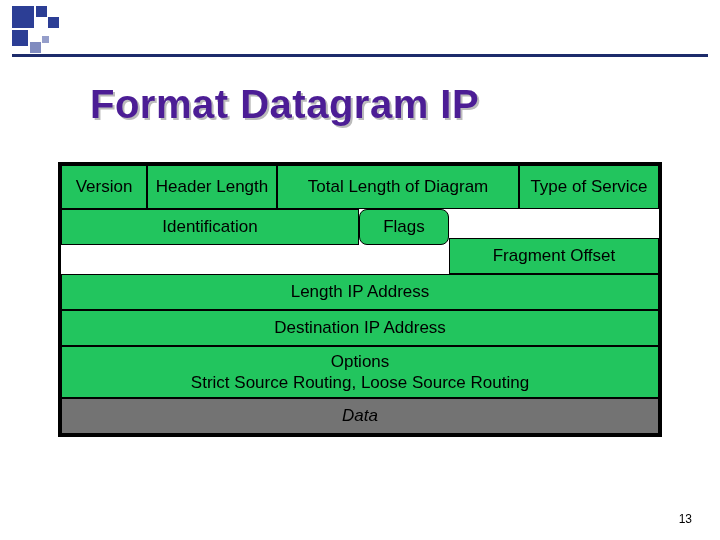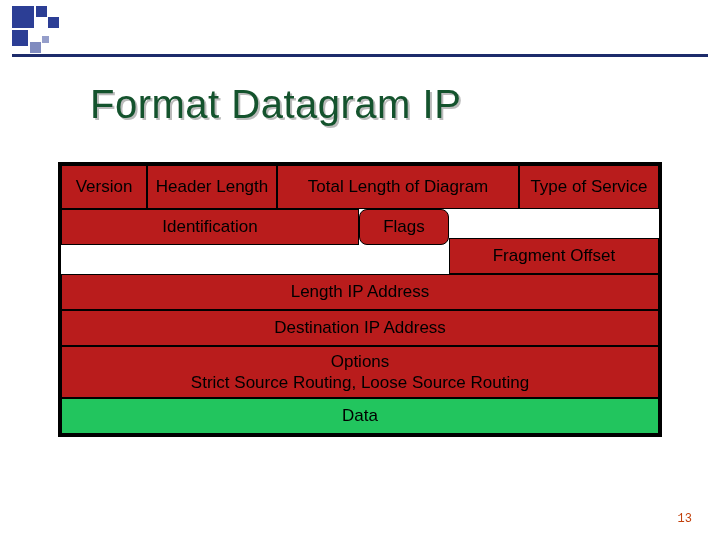--- a/index.html
+++ b/index.html
@@ -30,68 +30,67 @@
     position: absolute;
     top: 54px; left: 12px; right: 12px;
     height: 3px;
     background: #1d2b6b;
   }
 
   h1.title {
     position: absolute;
     top: 82px; left: 90px;
     font-size: 40px;
-    font-weight: normal;
-    color: #14532d;
+    font-weight: bold;
+    color: #4c1d95;
     text-shadow: 2px 2px 0 #bbb;
     letter-spacing: .5px;
   }
 
   
   .diagram {
     position: absolute;
     top: 162px; left: 58px;
     width: 604px;
     border: 3px solid #000;
   }
   .row { display: flex; width: 100%; }
   .cell {
     border: 1px solid #000;
     display: flex;
     align-items: center;
     justify-content: center;
     font-size: 17px;
     height: 36px;
-    background: #b91c1c;
+    background: #22c55e;
     padding: 0 2px;
     text-align: center;
   }
   .cell.tall { height: 44px; }
   .cell.multi { height: 52px; line-height: 1.25; }
-  .purple { background: #22c55e; }
+  .purple { background: #737373; font-style: italic; }
 
   
   .w-version { flex: 0 0 86px; }
   .w-hlen    { flex: 0 0 130px; }
   .w-tos     { flex: 0 0 140px; }
   .w-totlen  { flex: 1 1 auto; }
   .w-ident   { flex: 0 0 298px; text-align: right; }
   .w-flags   { flex: 0 0 90px; border-radius: 8px; }
   .w-fragoff { flex: 1 1 auto; margin-top: 29px; }
   .w-ttl     { flex: 0 0 168px; }
   .w-proto   { flex: 0 0 188px; }
   .w-chksum  { flex: 1 1 auto; }
   .full      { flex: 1 1 100%; }
 
   .pagenum {
     position: absolute;
     bottom: 14px; right: 28px;
     font-size: 12px;
-    color: #c2410c;
-    font-family: Liberation Mono, monospace;
+    color: #000000;
   }
 </style>
 </head>
 <body>
 
 <div class="slide">
 
   <div class="corner">
     <div class="sq s1"></div>
     <div class="sq s2"></div>

